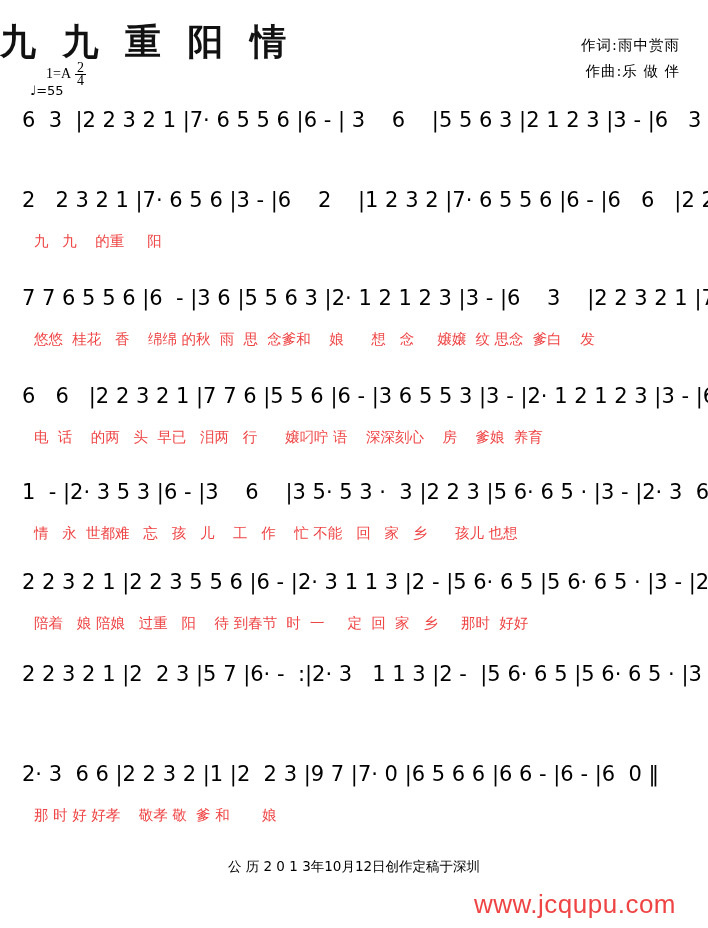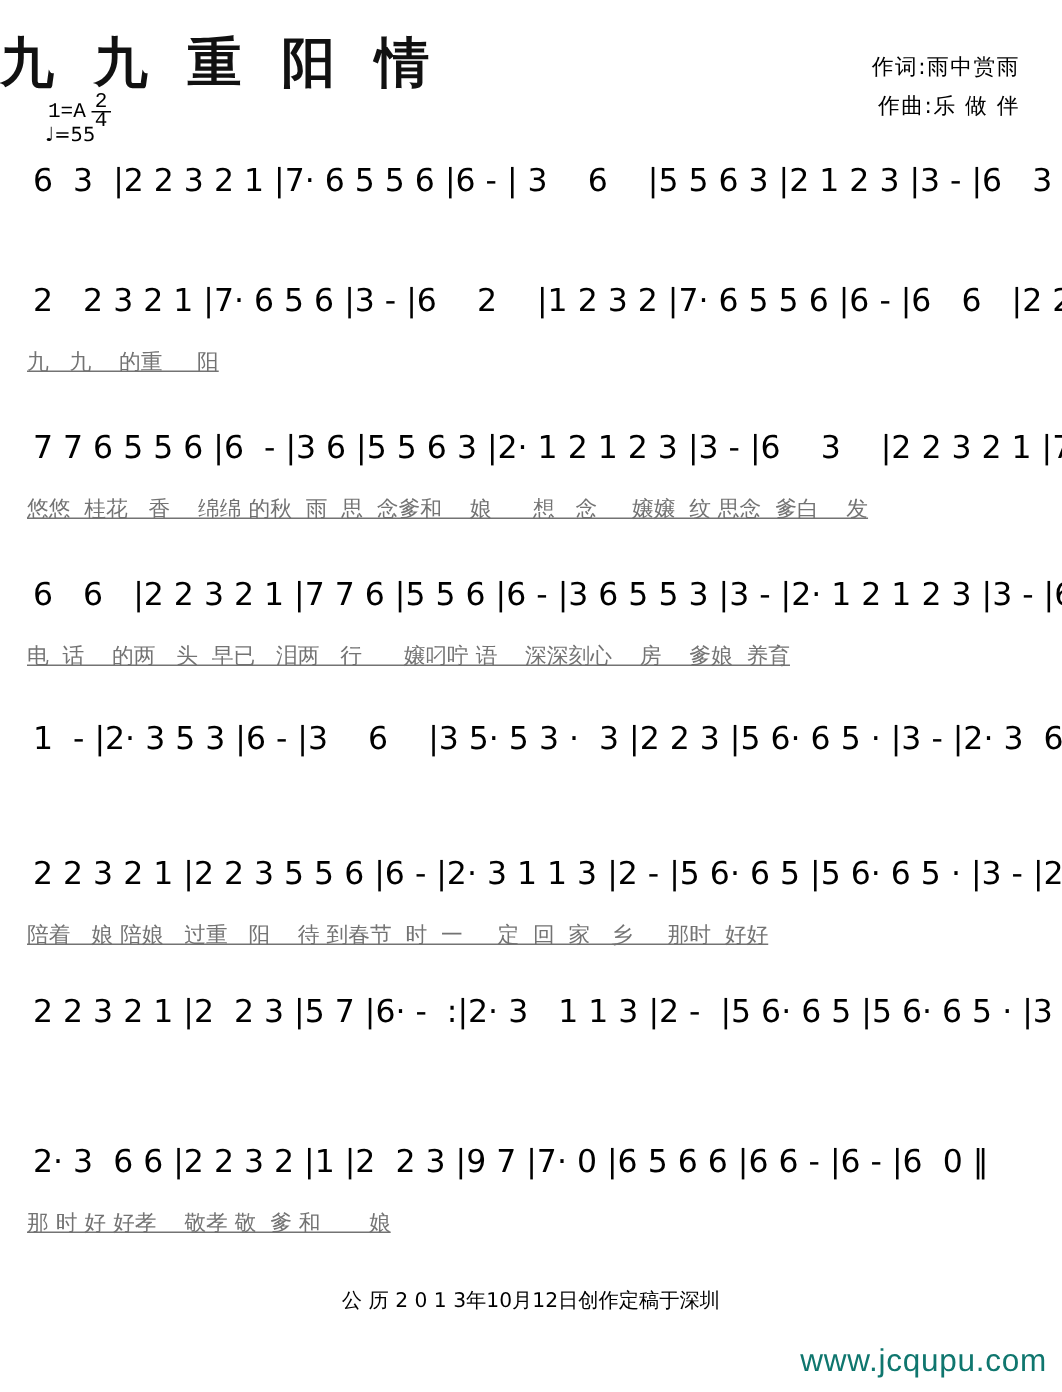--- a/index.html
+++ b/index.html
@@ -21,22 +21,22 @@
     font-size:36px;letter-spacing:7px;font-weight:600;
     color:#111;
   }
   .credits{
     position:absolute;top:32px;right:28px;
     font-family:"DejaVu Sans", sans-serif;
     font-size:14.5px;line-height:26px;text-align:right;
     letter-spacing:1px;
   }
   .keysig{
-    position:absolute;top:62px;left:32px;
-    font-family:Liberation Mono, monospace;
+    position:absolute;top:62px;left:46px;
+    font-family:Liberation Serif, serif;
     font-size:14px;
   }
   .keysig .frac{
     display:inline-block;vertical-align:middle;
     text-align:center;line-height:12px;font-size:14px;
     margin-left:4px;
   }
   .keysig .frac .num{display:block;border-bottom:1.4px solid #000;padding:0 2px;}
   .keysig .frac .den{display:block;padding:0 2px;}
   .tempo{
@@ -54,33 +54,32 @@
     font-size:21px;
     letter-spacing:0px;
     white-space:pre;
     padding-left:22px;
   }
   .lyrics{
     position:relative;height:26px;
     font-family:"DejaVu Sans", sans-serif;
     font-size:14.5px;
     white-space:pre;
-    padding-left:18px;
-    color:#737373;
-    text-decoration:underline;
+    padding-left:34px;
+    color:#ef4444;
   }
 
   .footer{
     position:absolute;bottom:52px;left:0;width:708px;text-align:center;
     font-family:"DejaVu Sans", sans-serif;font-size:13.5px;
   }
   .watermark{
-    position:absolute;bottom:8px;right:10px;
+    position:absolute;bottom:8px;right:32px;
     font-family:"Liberation Sans", sans-serif;
-    font-size:21px;color:#0f766e;letter-spacing:0.5px;
+    font-size:26px;color:#ef4444;letter-spacing:0.5px;
   }
 </style>
 </head>
 <body>
 
 <div class="sheet">
 
   <div class="title">九 九 重 阳 情</div>
 
   <div class="credits">
@@ -111,20 +110,21 @@
     <div class="lyrics">悠悠  桂花   香    绵绵 的秋  雨  思  念爹和    娘      想   念     嬢嬢  纹 思念  爹白    发</div>
   </div>
 
   <div class="row" style="top:384px;">
     <div class="notes">6   6   |2 2 3 2 1 |7 7 6 |5 5 6 |6 - |3 6 5 5 3 |3 - |2· 1 2 1 2 3 |3 - |6 6 |2 2 3 2 |</div>
     <div class="lyrics">电  话    的两   头  早已   泪两   行      嬢叼咛 语    深深刻心    房    爹娘  养育</div>
   </div>
 
   <div class="row" style="top:480px;">
     <div class="notes">1  - |2· 3 5 3 |6 - |3    6    |3 5· 5 3 ·  3 |2 2 3 |5 6· 6 5 · |3 - |2· 3  6 6 |</div>
+    <div class="lyrics">情   永  世都难   忘   孩   儿    工   作    忙 不能   回   家   乡      孩儿 也想</div>
   </div>
 
   <div class="row" style="top:570px;">
     <div class="notes">2 2 3 2 1 |2 2 3 5 5 6 |6 - |2· 3 1 1 3 |2 - |5 6· 6 5 |5 6· 6 5 · |3 - |2· 3  6 6 |</div>
     <div class="lyrics">陪着   娘 陪娘   过重   阳    待 到春节  时  一     定  回  家   乡     那时  好好</div>
   </div>
 
   <div class="row" style="top:662px;">
     <div class="notes">2 2 3 2 1 |2  2 3 |5 7 |6· -  :|2· 3   1 1 3 |2 -  |5 6· 6 5 |5 6· 6 5 · |3 - |</div>
   </div>

